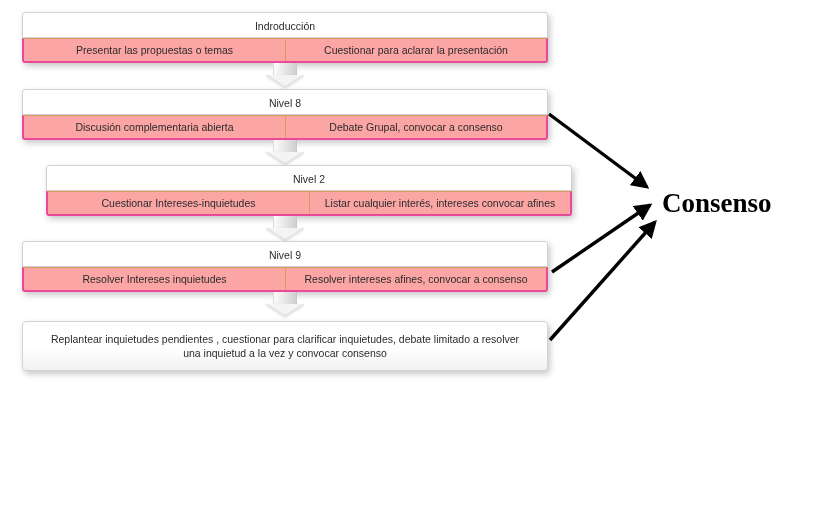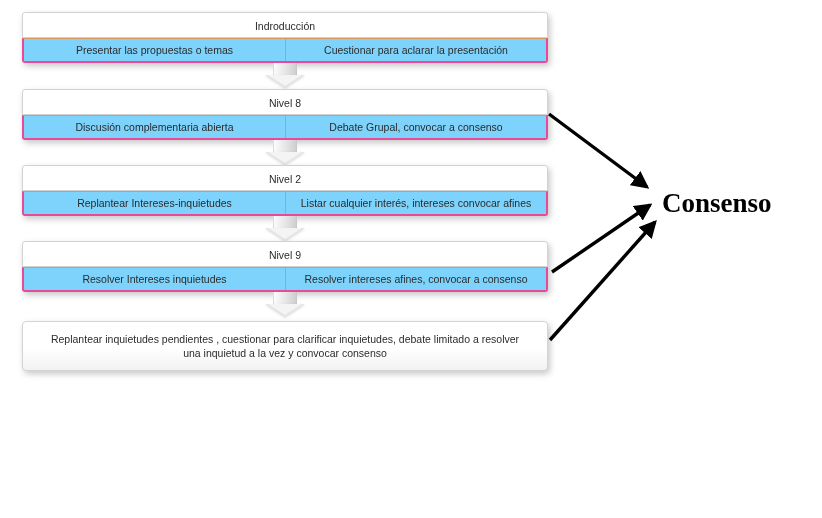--- a/index.html
+++ b/index.html
@@ -25,21 +25,21 @@
     font-size:10.5px;
     color:#2b2b2b;
     box-sizing:border-box;
   }
   .stage-body{
     display:flex;
     height:25px;
     box-sizing:border-box;
     border:2px solid #ec4899;
     border-top:1px solid #d79a5c;
-    background:#7dd3fc;
+    background:#fca5a5;
     border-radius:0 0 3px 3px;
   }
   .cell{
     flex:1 1 50%;
     line-height:23px;
     text-align:center;
     font-size:10.5px;
     color:#2b2b2b;
     box-sizing:border-box;
     overflow:hidden;
@@ -123,24 +123,24 @@
       <div class="cell right">Debate Grupal, convocar a consenso</div>
     </div>
   </div>
 
   <div class="chev" style="left:265px;top:140px;">
     <div class="shaft"></div>
       <div class="head"></div>
       <div class="head2"></div>
   </div>
 
-  <div class="stage" style="top:165px;">
+  <div class="stage" style="top:165px;margin-left:24px;">
     <div class="stage-head">Nivel 2</div>
     <div class="stage-body">
-      <div class="cell left">Replantear Intereses-inquietudes</div>
+      <div class="cell left">Cuestionar Intereses-inquietudes</div>
       <div class="cell right">Listar cualquier interés, intereses convocar afines</div>
     </div>
   </div>
 
   <div class="chev" style="left:265px;top:216px;">
     <div class="shaft"></div>
       <div class="head"></div>
       <div class="head2"></div>
   </div>
 

